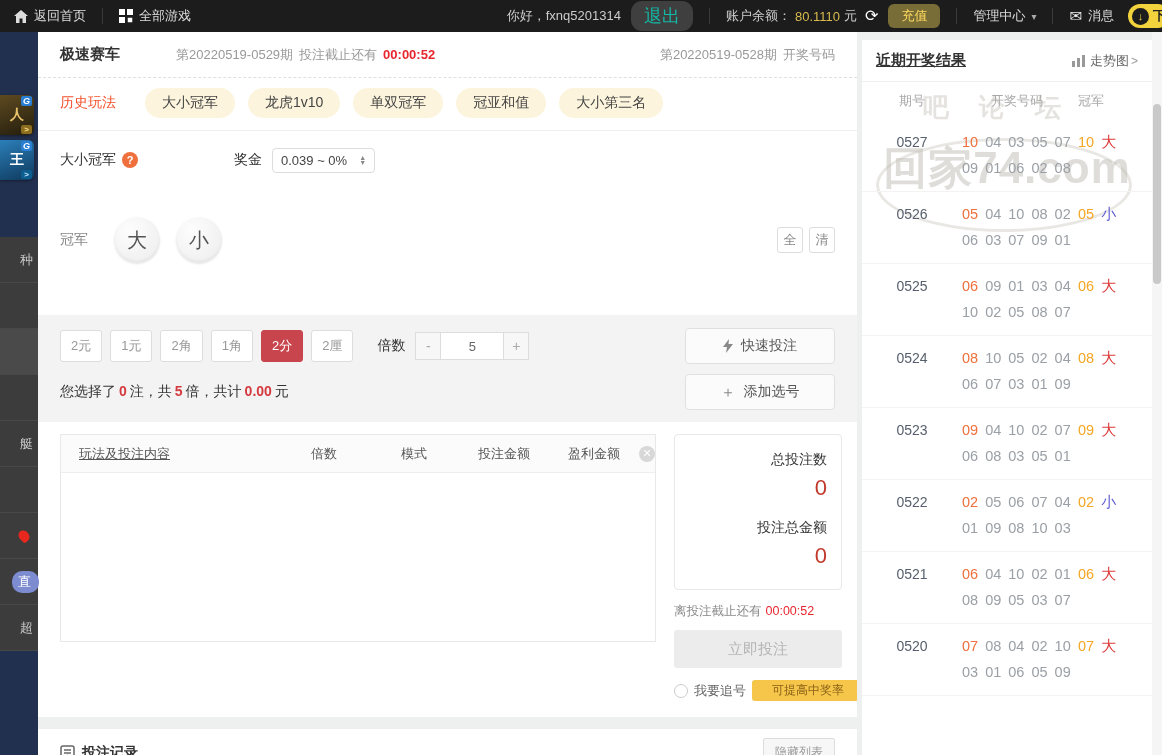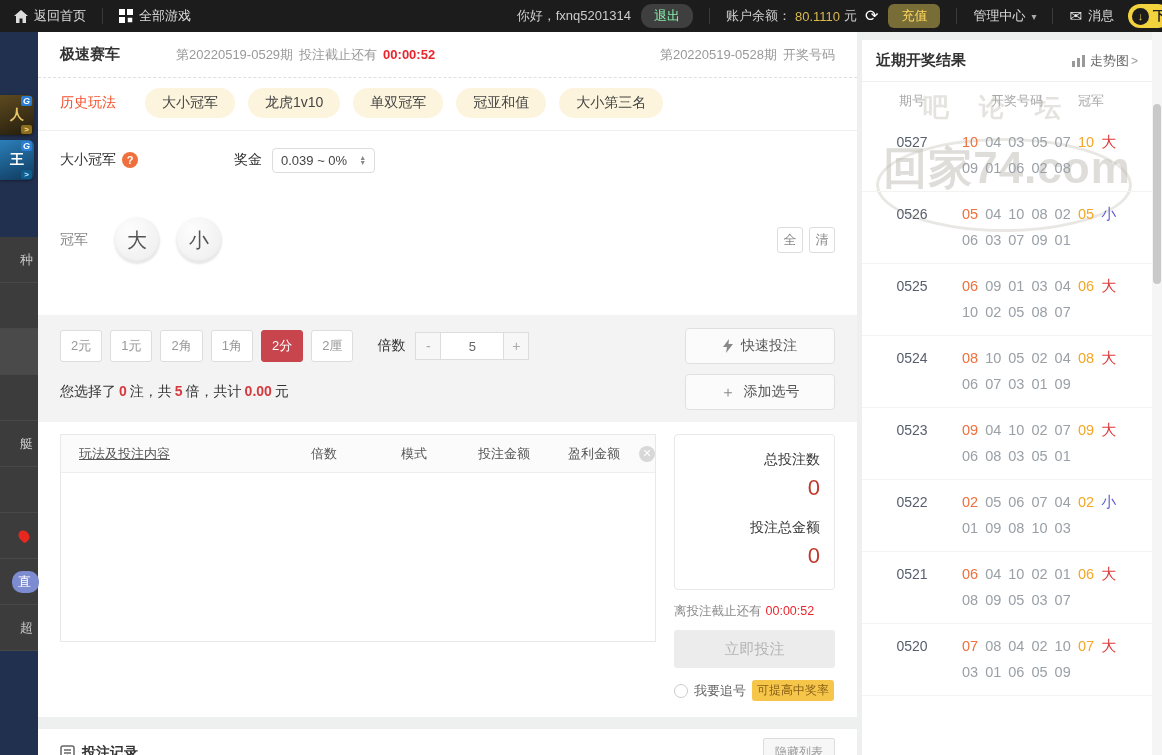--- a/index.html
+++ b/index.html
@@ -9,21 +9,21 @@
   
   .topbar { position:absolute; left:0; top:0; width:1162px; height:32px; background:#1c1c1c; color:#ccc; display:flex; align-items:center; z-index:20; font-size:13px; }
   .tb-item { display:flex; align-items:center; gap:6px; cursor:pointer; color:#ddd; white-space:nowrap; }
   .tb-div { width:1px; height:16px; background:#3a3a3a; margin:0 16px; }
   .tb-spacer { flex:1; }
   .home-ic { width:14px; height:13px; fill:#ddd; }
   .grid-ic { display:inline-grid; grid-template-columns:6px 6px; grid-template-rows:6px 6px; gap:2px; }
   .grid-ic i { background:#fff; display:block; }
   .grid-ic i:last-child { transform:scale(.75); }
   .tb-greet { color:#ccc; margin-right:10px; }
-  .tb-logout { background:#3f3f3f; color:#86efac; border:none; border-radius:11px; padding:3px 13px; font-size:13px; cursor:pointer; }
+  .tb-logout { background:#3f3f3f; color:#14b8a6; border:none; border-radius:11px; padding:3px 13px; font-size:18px; cursor:pointer; }
   .gold { color:#d8b94e; margin:0 4px; }
   .refresh { color:#fff; font-size:16px; margin:0 10px 0 8px; cursor:pointer; line-height:1; }
   .tb-recharge { background:#786d36; color:#ffd95e; border:none; border-radius:6px; padding:3px 13px; font-size:13px; cursor:pointer; }
   .caret { font-size:10px; color:#aaa; }
   .env-ic { font-size:15px; color:#eee; }
   .tb-download { display:flex; align-items:center; gap:4px; background:#f2d33d; color:#222; height:24px; border-radius:12px; padding:0 4px; margin-left:14px; margin-right:-8px; cursor:pointer; font-weight:bold; }
   .dl-circle { width:17px; height:17px; border-radius:50%; background:#1d1d1d; color:#f2d33d; display:flex; align-items:center; justify-content:center; font-size:11px; }
 
   
   .sidebar { position:absolute; left:0; top:32px; bottom:0; width:38px; background:#22304f; z-index:5; }
@@ -92,32 +92,32 @@
   .sum-card { border:1px solid #e8e8e8; border-radius:4px; padding:16px 14px 18px; text-align:right; }
   .sum-label { font-size:14px; font-weight:normal; color:#333; }
   .sum-val { font-size:22px; color:#c0392b; margin:6px 0 18px; }
   .sum-val2 { margin-bottom:2px; }
   .deadline2 { margin-top:13px; font-size:12.5px; color:#888; text-align:left; }
   .deadline2 b { color:#e8262d; font-weight:normal; margin-left:4px; }
   .submit-btn { margin-top:10px; width:100%; height:38px; background:#ececec; color:#b5b5b5; font-size:15px; border:none; border-radius:3px; cursor:pointer; }
   .chase-row { margin-top:12px; display:flex; align-items:center; gap:6px; }
   .radio { width:14px; height:14px; border:1px solid #ccc; border-radius:50%; background:#fff; cursor:pointer; flex:none; }
   .chase-label { color:#666; font-size:13px; white-space:nowrap; }
-  .chase-badge { background:#f6c64b; color:#8a6116; font-size:12px; padding:2px 5px; border-radius:3px; white-space:nowrap; }
+  .chase-badge { background:#f6c64b; color:#8a6116; font-size:12px; padding:2px 20px; border-radius:3px; white-space:nowrap; }
 
   .records { background:#fff; margin-top:12px; padding-top:9px; height:140px; }
   .rec-head { display:flex; align-items:center; padding:0 22px 9px; }
   .rec-ic { width:15px; height:15px; fill:none; stroke:#666; stroke-width:1.5; }
   .rec-title { font-weight:bold; font-size:14px; color:#333; margin-left:7px; }
   .hide-btn { background:#f7f7f7; border:1px solid #ddd; color:#999; font-size:12px; padding:5px 11px; border-radius:2px; cursor:pointer; }
 
   
   .rpanel { position:absolute; left:862px; top:40px; width:290px; bottom:0; background:#fff; z-index:4; }
   .rp-head { height:42px; display:flex; align-items:center; padding:0 14px; border-bottom:1px solid #f0f0f0; position:relative; z-index:2; }
-  .rp-title { font-weight:bold; font-size:15px; color:#333; }
+  .rp-title { font-weight:bold; font-size:15px; color:#333;text-decoration:underline; }
   .rp-spacer { flex:1; }
   .trend-ic { width:14px; height:12px; fill:#999; margin-right:4px; }
   .trend-link { color:#666; font-size:13px; cursor:pointer; }
   .trend-gt { color:#999; margin-left:2px; font-size:12px; }
   .rp-cols { height:38px; display:flex; align-items:center; color:#a8a8a8; font-size:13px; position:relative; z-index:2; }
   .rpc1 { width:100px; text-align:center; }
   .rpc2 { flex:1; text-align:center; }
   .rpc3 { width:80px; text-align:left; padding-left:6px; }
   .res-rows { position:relative; z-index:2; }
   .res-row { display:flex; padding:9px 0 10px; border-bottom:1px solid #f3f3f3; }

